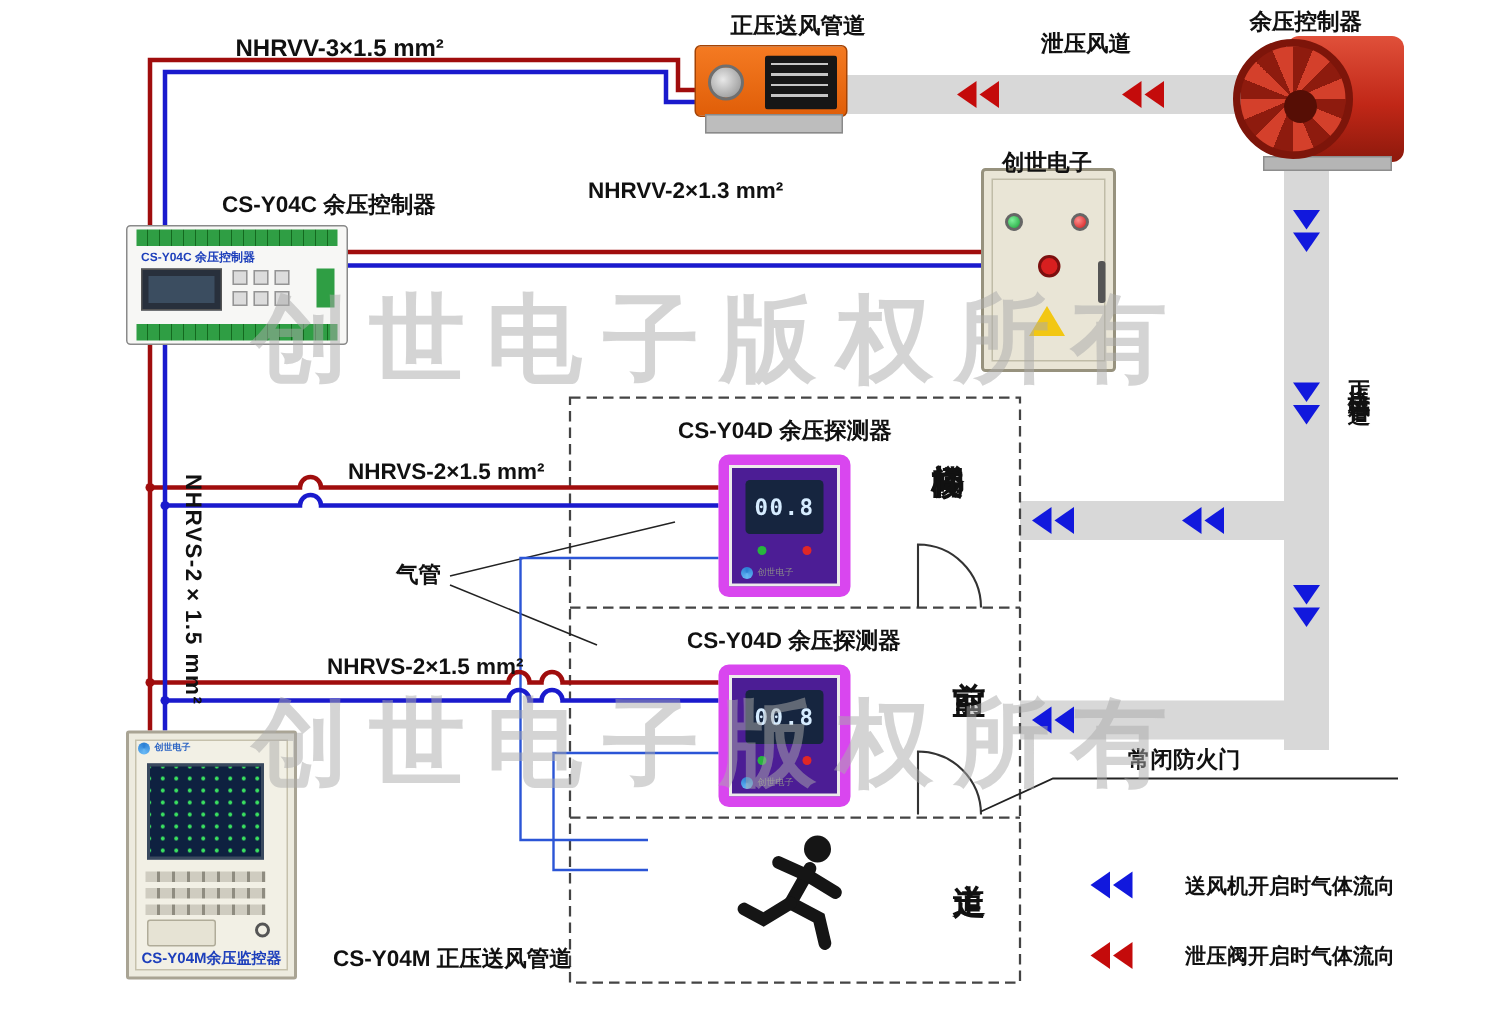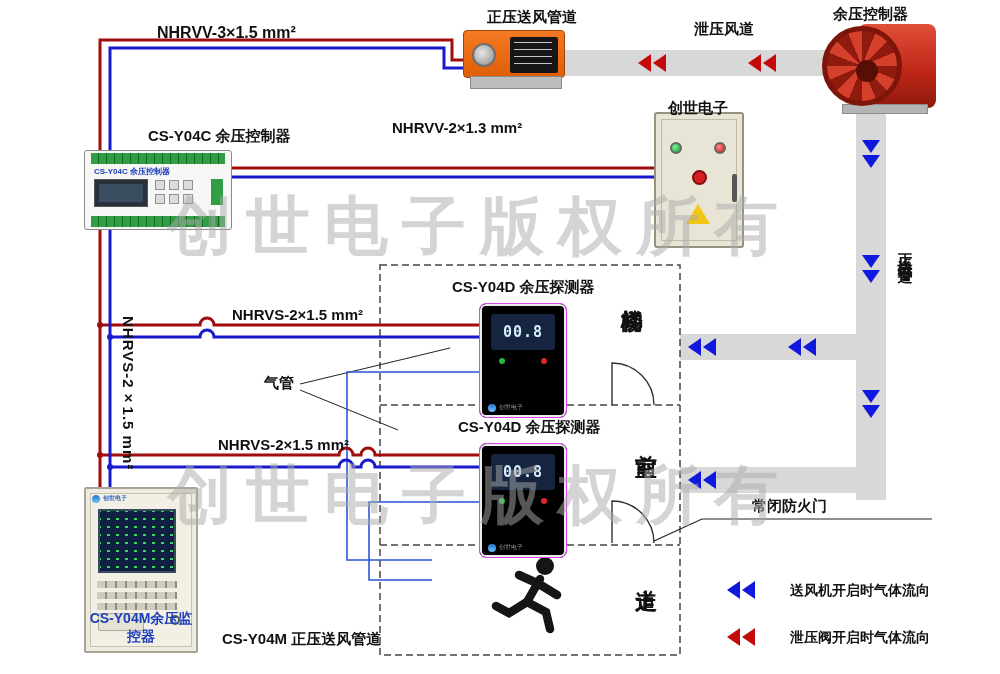--- a/index.html
+++ b/index.html
@@ -45,41 +45,41 @@
         background:repeating-linear-gradient(90deg,#2f9e44 0 7px,#14691f 7px 8px);}
   .term.t{top:2px;} .term.b{bottom:2px;}
   .ctrl-title{position:absolute;left:9px;top:15px;font-size:8px;font-weight:bold;color:#1d3fbb;}
   .ctrl-lcd{position:absolute;left:9px;top:28px;width:52px;height:26px;background:#28303c;border:1px solid #555;}
   .ctrl-lcd:after{content:"";position:absolute;inset:4px;background:#3b4d60;}
   .ctrl-keys{position:absolute;left:70px;top:29px;width:46px;height:26px;display:grid;
              grid-template-columns:repeat(3,10px);grid-template-rows:repeat(2,10px);gap:4px;}
   .ctrl-keys i{background:#dcdcdc;border:1px solid #949494;}
   .ctrl-grn{position:absolute;left:126px;top:28px;width:12px;height:26px;background:#2f9e44;}
   
-  .det{position:absolute;width:88px;height:115px;background:#000000;border:1px solid #d946ef;border-radius:7px;
+  .det{position:absolute;width:88px;height:95px;background:#4c1d95;border:7px solid #d946ef;border-radius:7px;
        box-shadow:inset 0 0 0 2px #ececea;}
   .det-lcd{margin:10px 11px 0;height:36px;background:#16253f;border-radius:3px;color:#d6ecff;
            font:bold 15px "DejaVu Sans Mono",monospace;display:flex;align-items:center;justify-content:center;letter-spacing:1px;}
   .det-ind{display:flex;justify-content:space-between;margin:8px 19px 0;}
   .det-ind i{width:6px;height:6px;border-radius:50%;}
   .det-ind .g{background:#27b53e;} .det-ind .r{background:#e02727;}
   .det-brand{position:absolute;left:8px;bottom:5px;display:flex;align-items:center;gap:3px;font-size:6px;color:#8a8a8a;}
   .logo-dot{width:8px;height:8px;border-radius:50%;background:conic-gradient(#2a7fd4,#67b8f5,#2a7fd4);display:inline-block;}
   
   .mon{left:84px;top:487px;width:114px;height:166px;background:#edebdf;border:2px solid #a9a494;border-radius:2px;}
   .mon-inner{position:absolute;inset:4px;border:1px solid #c6c1ac;background:#f2f0e5;}
   .mon-brand{position:absolute;left:6px;top:5px;display:flex;align-items:center;gap:3px;font-size:6px;color:#2f66c4;font-weight:bold;}
   .mon-screen{position:absolute;left:12px;top:20px;width:78px;height:64px;background:#0e2140;border:2px solid #39495e;box-sizing:border-box;
               background-image:radial-gradient(circle,#39e060 1.1px,transparent 1.5px);background-size:9px 8px;background-position:4px 4px;}
   .mon-keys{position:absolute;left:11px;width:80px;height:7px;
             background:repeating-linear-gradient(90deg,#cfccc0 0 8px,#8f8c80 8px 10px);}
   .mk1{top:92px;} .mk2{top:103px;} .mk3{top:114px;}
   .mon-keyhole{position:absolute;left:84px;top:126px;width:10px;height:10px;border:2px solid #555;border-radius:50%;box-sizing:border-box;}
   .mon-slot{position:absolute;left:12px;top:124px;width:44px;height:16px;background:#e6e3d4;border:1px solid #b0ac99;border-radius:2px;}
-  .mon-face-label{position:absolute;left:0;right:0;bottom:5px;text-align:center;font-size:14px;font-weight:bold;color:#1d3fbb;}
+  .mon-face-label{position:absolute;left:0;right:0;bottom:5px;text-align:center;font-size:10px;font-weight:bold;color:#1d3fbb;}
   
   .legend-text{font-size:14px;margin-left:26px;}
 </style>
 </head>
 <body>
 
 <div id="stage">
 
   <svg id="overlay" width="1000" height="674" viewBox="0 0 1000 674">
     <defs>

